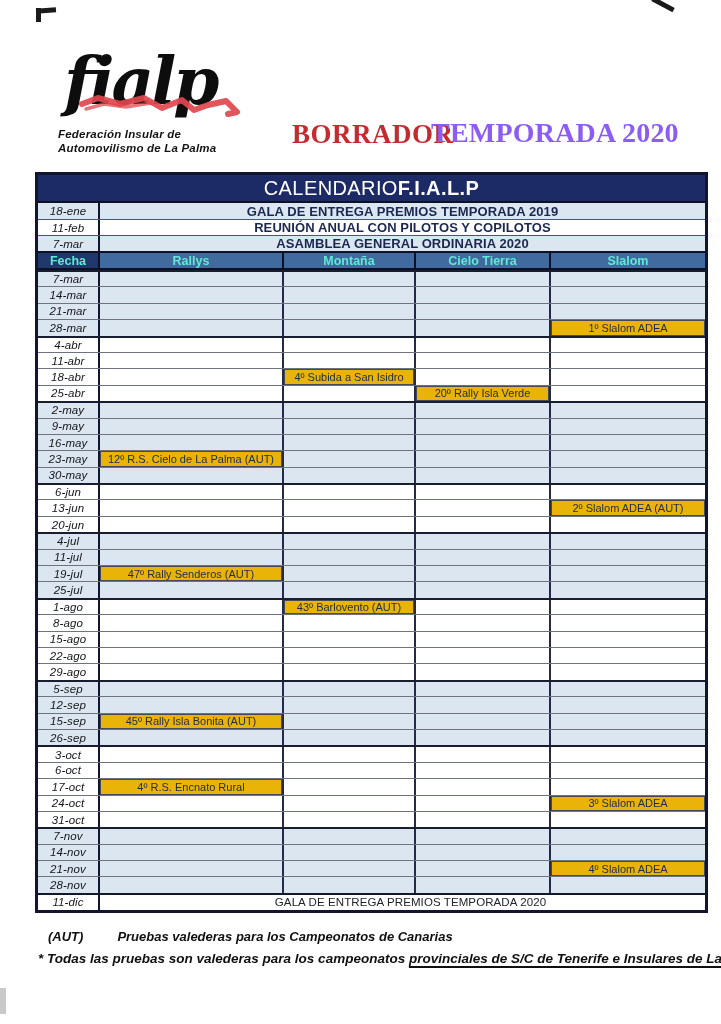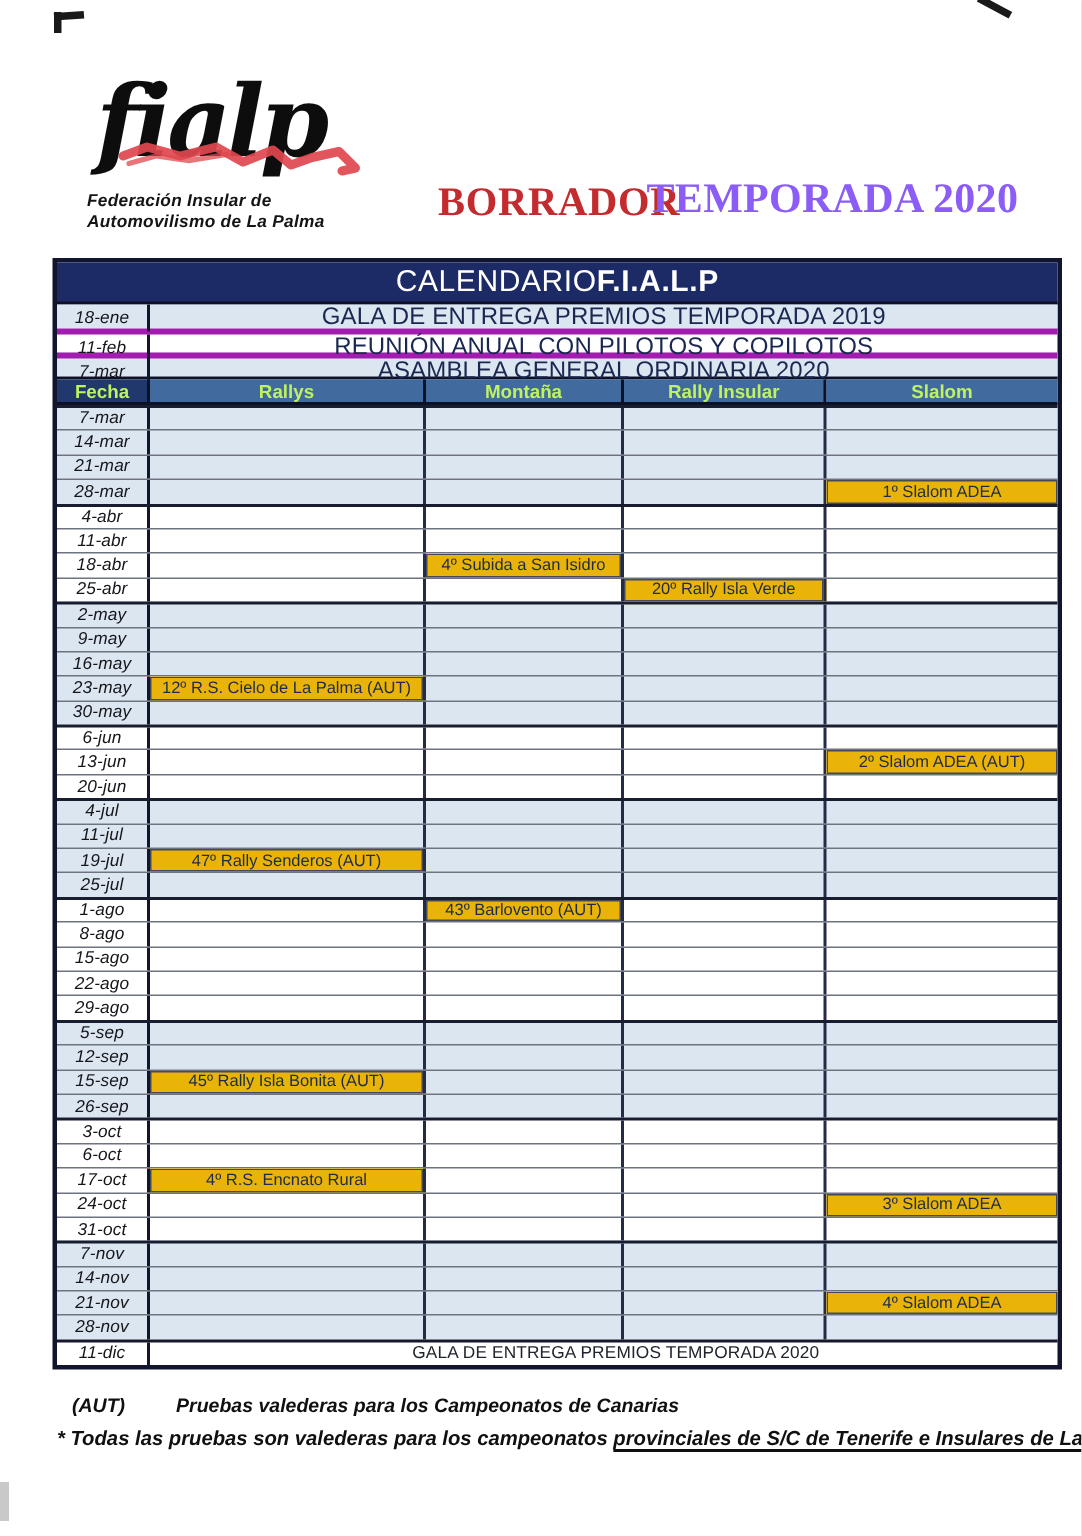--- a/index.html
+++ b/index.html
@@ -57,35 +57,35 @@
     background:#fff;
   }
   .cal-title {
     height:28px; background:#1c2a66; color:#fff;
     display:flex; align-items:center; justify-content:center;
     font-size:20px; letter-spacing:.4px;
     border-bottom:2px solid #0d1126;
   }
   .cal-title b { font-weight:700; }
 
-  .srow { display:grid; grid-template-columns:62px 1fr; height:16px; border-top:4px solid #a21caf; }
+  .srow { display:grid; grid-template-columns:62px 1fr; height:16px; border-top:1px solid #a21caf; }
   .srow:first-of-type { border-top:none; }
   .srow .mergelabel {
     display:flex; align-items:center; justify-content:center;
-    font-size:16px; font-weight:400; color:#1a2750; letter-spacing:.1px;
+    font-size:13px; font-weight:700; color:#1a2750; letter-spacing:.1px;
   }
   .srow.final { height:17px; border-top:2px solid #15182b; }
   .srow.final .mergelabel { font-weight:400; font-size:11.5px; color:#20242c;margin-left:16px; }
 
   .hrow {
     display:grid; grid-template-columns:62px 184px 132px 135px 1fr;
     height:19px; border-top:2px solid #0d1126; border-bottom:2px solid #0d1126;
   }
   .hcell {
-    background:#416a9e; color:#bef264; font-weight:700; font-size:12.5px;
+    background:#416a9e; color:#5eead4; font-weight:700; font-size:12.5px;
     display:flex; align-items:center; justify-content:center;
     border-right:2px solid #0d1126;
   }
   .hcell:last-child { border-right:none; }
   .hcell.fecha { background:#20386b; }
 
   .drow { display:grid; grid-template-columns:62px 184px 132px 135px 1fr; height:16.4px; border-top:1px solid #6e7380; }
   .drow.month-start { border-top:2px solid #191d30; }
   .drow.shade { background:#dce6f1; }
 
@@ -159,21 +159,21 @@
         <div class="srow shade" style="background: rgb(220, 230, 241);">
           <div class="cell datec">7-mar</div>
           <div class="mergelabel">ASAMBLEA GENERAL ORDINARIA 2020</div>
         </div>
       </div>
 
     <div class="hrow">
       <div class="hcell fecha">Fecha</div>
       <div class="hcell">Rallys</div>
       <div class="hcell">Montaña</div>
-      <div class="hcell">Rally Insular</div>
+      <div class="hcell">Cielo Tierra</div>
       <div class="hcell">Slalom</div>
     </div>
 
     <div id="data-rows">
         <div class="drow shade month-start">
           <div class="cell datec">7-mar</div>
           <div class="cell ev"></div>
           <div class="cell ev"></div>
           <div class="cell ev"></div>
           <div class="cell ev"></div>

